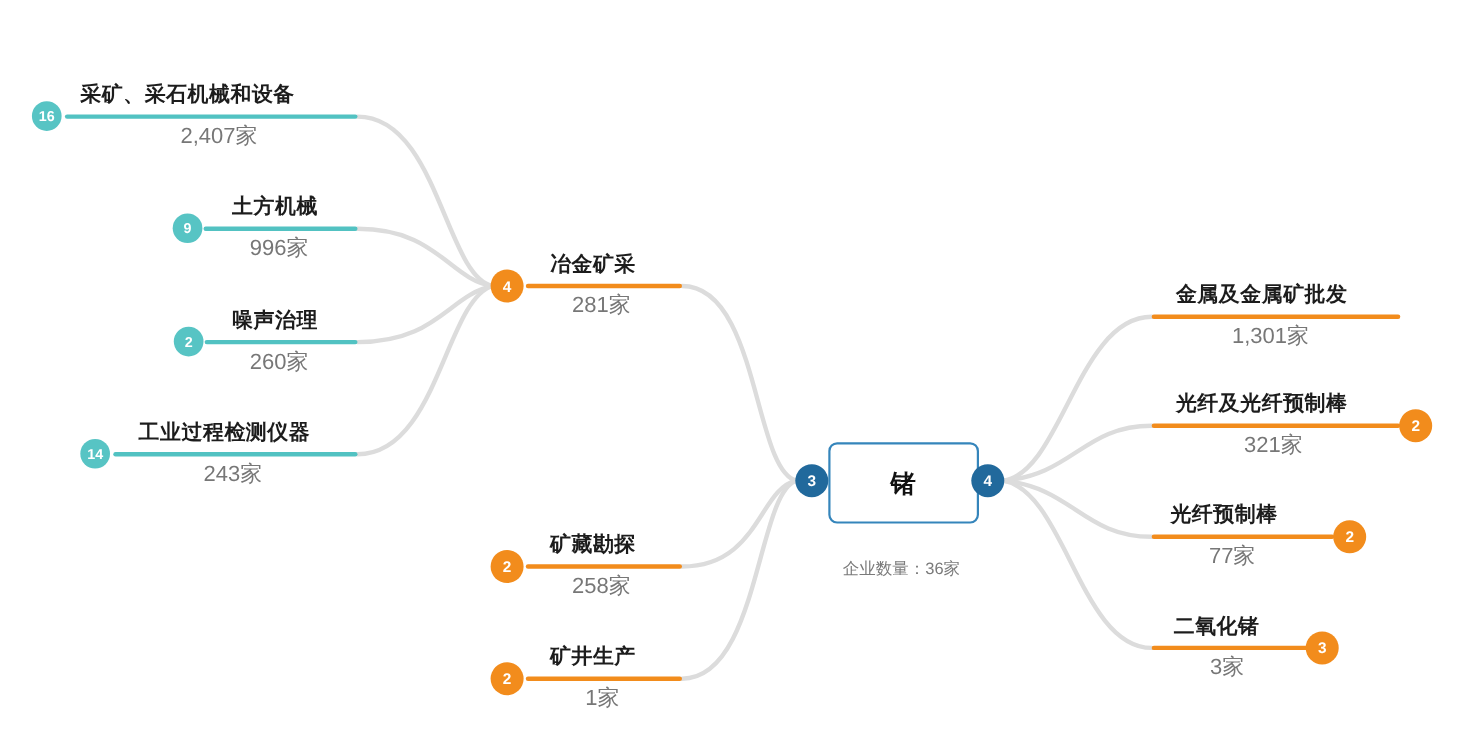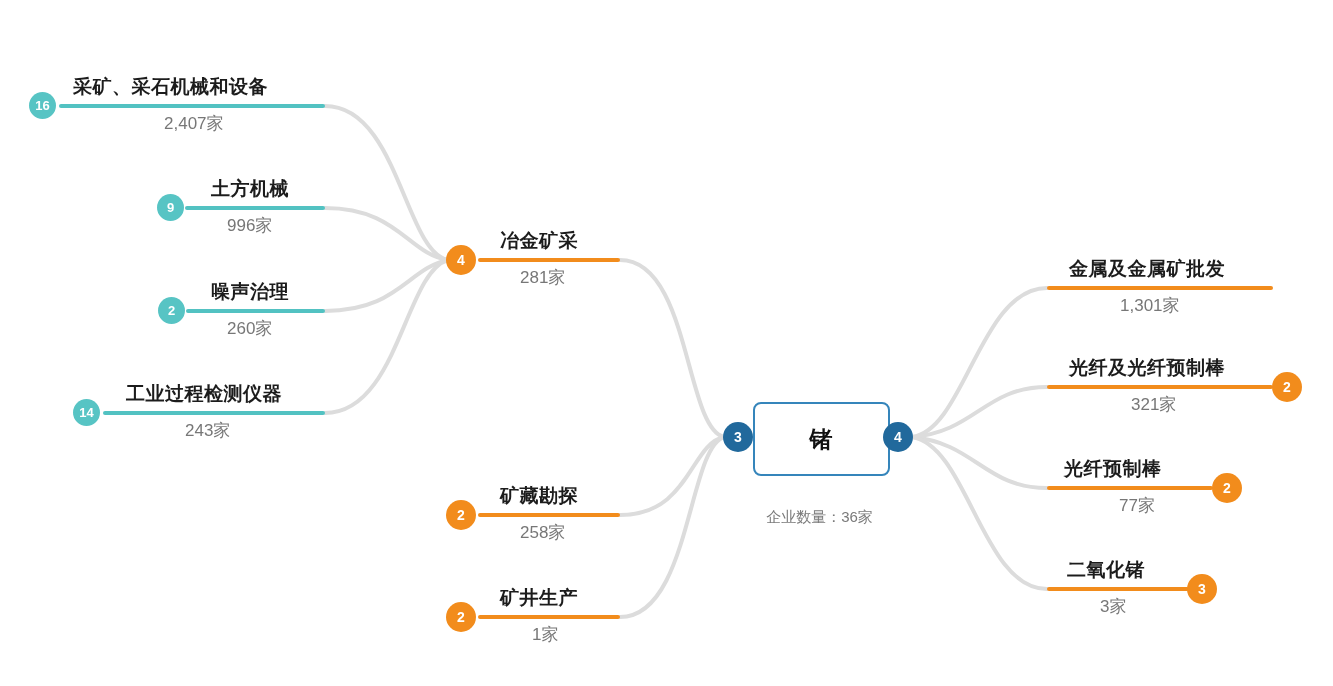--- a/index.html
+++ b/index.html
@@ -45,21 +45,21 @@
     white-space: nowrap;
     font-size: 19px;
     font-weight: 700;
     color: #1c1c1c;
     letter-spacing: .5px;
     line-height: 22px;
   }
   .node .count {
     position: absolute;
     white-space: nowrap;
-    font-size: 17px;
+    font-size: 20px;
     color: #777777;
     line-height: 18px;
   }
   .badge {
     position: absolute;
     border-radius: 50%;
     color: #ffffff;
     font-size: 14px;
     font-weight: 700;
     display: flex;
@@ -238,21 +238,21 @@
   <div class="node orange" style="left:1047px; top:385px; width:226px;">
     <div class="title" style="left:22px; top:-28px;">光纤及光纤预制棒</div>
     <div class="bar" style="width:226px; top:0;"></div>
     <div class="count" style="left:84px; top:11px;">321家</div>
   </div>
   <div class="badge orange md" style="left:1272px; top:372px;">2</div>
 
   <div class="node orange" style="left:1047px; top:486px; width:166px;">
     <div class="title" style="left:17px; top:-28px;">光纤预制棒</div>
     <div class="bar" style="width:166px; top:0;"></div>
-    <div class="count" style="left:72px; top:11px;text-align:center;">77家</div>
+    <div class="count" style="left:52px; top:11px;text-align:center;">77家</div>
   </div>
   <div class="badge orange md" style="left:1212px; top:473px;">2</div>
 
   <div class="node orange" style="left:1047px; top:587px; width:142px;">
     <div class="title" style="left:20px; top:-28px;">二氧化锗</div>
     <div class="bar" style="width:142px; top:0;"></div>
     <div class="count" style="left:53px; top:11px;">3家</div>
   </div>
   <div class="badge orange md" style="left:1187px; top:574px;">3</div>
 

